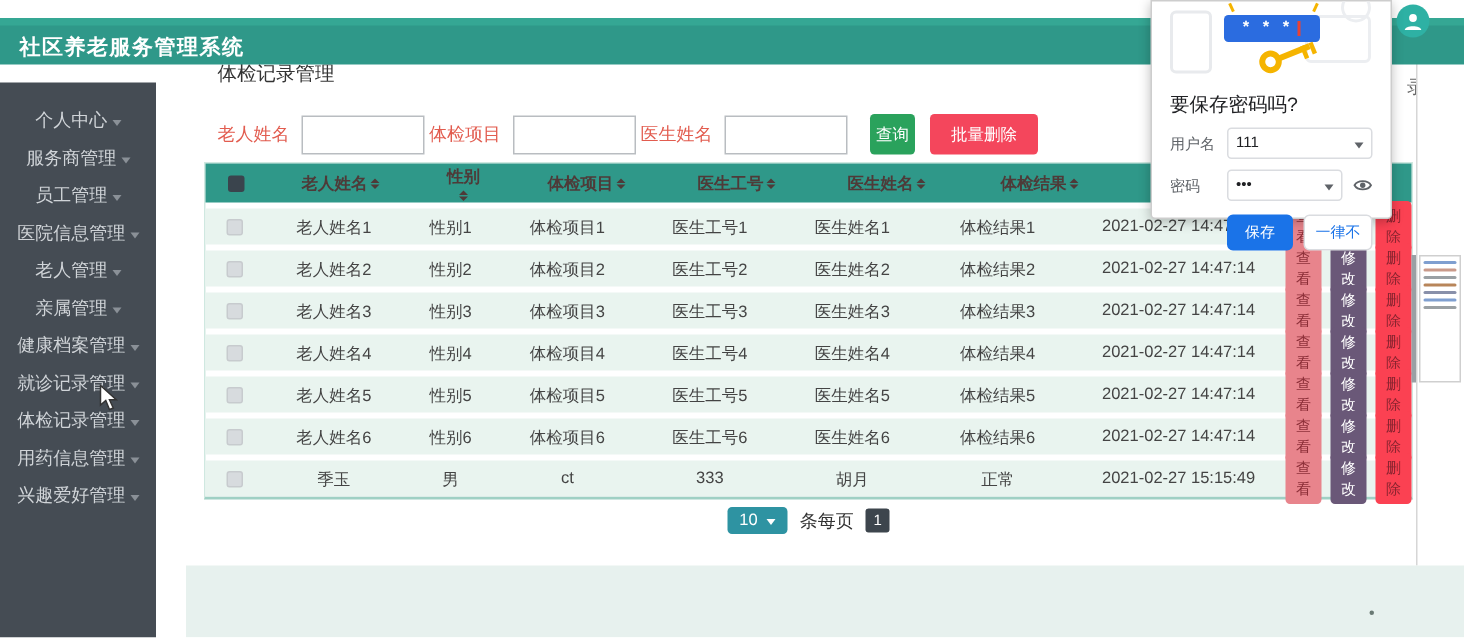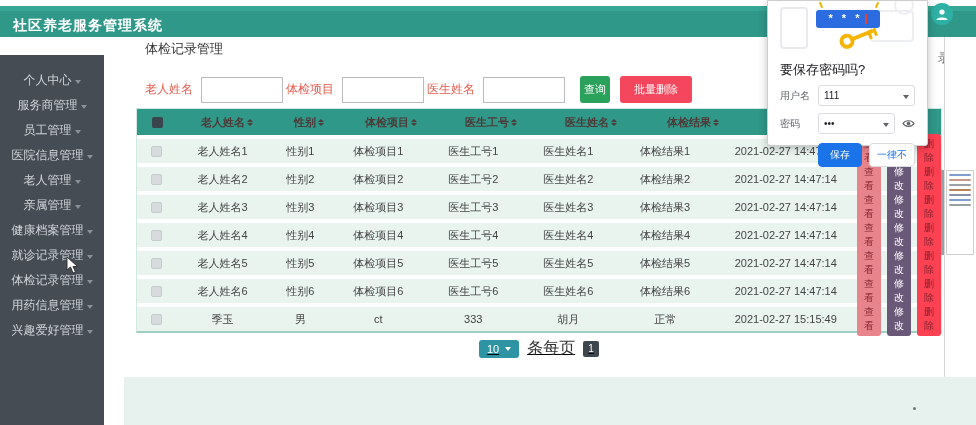--- a/index.html
+++ b/index.html
@@ -1,20 +1,20 @@
 <!DOCTYPE html>
 <html><head>
 <meta charset="utf-8">
 <style>
   * { margin:0; padding:0; box-sizing:border-box; }
   body { font-family:"Liberation Sans","DejaVu Sans",sans-serif; background:#fff; }
   #stage { position:relative; width:976px; height:425px; overflow:hidden; background:#fff; }
 
   
-  .topbar { position:absolute; left:0; top:6px; width:976px; height:31px; background:#2f9889; border-top:5px solid #35a794; z-index:5; }
+  .topbar { position:absolute; left:0; top:12px; width:976px; height:31px; background:#2f9889; border-top:5px solid #35a794; z-index:5; }
   .topbar .title { position:absolute; left:13px; top:6px; color:#fff; font-size:14px; font-weight:bold; letter-spacing:1px; }
   .avatar { position:absolute; left:931px; top:3px; width:22px; height:22px; border-radius:50%; background:#2eb1a4; display:flex; align-items:center; justify-content:center; z-index:6; }
 
   
   .sidebar { position:absolute; left:0; top:31px; width:104px; height:394px; background:#454c54; z-index:4; padding-top:13px;margin-top:24px; }
   .side-item { height:25px; display:flex; align-items:center; justify-content:center; gap:3px; cursor:pointer; }
   .side-item .lbl { color:#d0d4d8; font-size:12px; }
   .caret-down { width:0; height:0; border-left:3px solid transparent; border-right:3px solid transparent; border-top:4px solid #8a9097; margin-top:2px; }
 
   
@@ -33,36 +33,36 @@
   .table-wrap { position:absolute; left:12px; top:77px; width:806px; border:1px solid #cfe8e0; border-bottom:2px solid #9fd0c4; background:#fff; }
   .thead { display:flex; align-items:center; height:26px; background:#2f9889; }
   .th { display:flex; align-items:center; justify-content:center; gap:2px; font-size:11px; font-weight:bold; color:#4e3a38; cursor:pointer; }
   .sort-glyph { display:inline-flex; flex-direction:column; gap:1px; }
   .sort-glyph i { display:block; width:0; height:0; border-left:3px solid transparent; border-right:3px solid transparent; }
   .sort-glyph .up { border-bottom:3px solid #4e3a38; }
   .sort-glyph .dn { border-top:3px solid #4e3a38; }
   .trow { display:flex; align-items:center; height:24px; background:#e9f4ef; margin-top:4px; }
   .td { font-size:11px; color:#444; text-align:center; white-space:nowrap; overflow:hidden; }
   .col-check { width:40px; display:flex; justify-content:center; }
-  .col-0 { width:100px; } .col-1 { width:64px; } .col-2 { width:100px; }
+  .col-0 { width:100px; } .col-1 { width:64px;flex-direction:column; } .col-2 { width:100px; }
   .col-3 { width:100px; } .col-4 { width:100px; } .col-5 { width:104px; }
   .col-6 { width:150px; } .col-act { flex:1; display:flex; justify-content:center; gap:6px; }
   .chk { width:11px; height:11px; border-radius:2px; cursor:pointer; }
   .chk.head { background:#3a444d; }
   .chk.row { background:#d7dbde; border:1px solid #c7cbce; }
   .btn-view { background:#e8848c; color:#8c2f38; }
   .btn-edit { background:#6a5878; color:#fff; }
   .btn-del  { background:#fb4152; color:#8a2430; }
   .row-btn { border:none; font-size:10px; padding:3px 7px; border-radius:3px; cursor:pointer; }
 
   
-  .pagination { position:absolute; left:12px; top:307px; width:806px; display:flex; align-items:center; justify-content:center; gap:8px;text-decoration:underline; }
+  .pagination { position:absolute; left:12px; top:307px; width:806px; display:flex; align-items:center; justify-content:center; gap:8px; }
   .page-size { display:flex; align-items:center; gap:6px; background:#2e93a2; color:#fff; font-size:11px; padding:3px 8px; border-radius:3px; cursor:pointer; }
   .page-size .caret { border-top-color:#fff; margin-top:1px; }
-  .per-page { font-size:16px; color:#333; }
+  .per-page { font-size:12px; color:#333; }
   .page-badge { background:#3d454d; color:#fff; font-size:10px; width:16px; height:16px; border-radius:2px; display:flex; align-items:center; justify-content:center; cursor:pointer; }
 
   
   .footer-strip { position:absolute; left:124px; top:377px; width:852px; height:48px; background:#e7f1ee; z-index:3; }
   .footer-dot { position:absolute; left:789px; top:30px; width:3px; height:3px; background:#6a7a74; border-radius:50%; }
 
   
   .right-strip { position:absolute; left:944px; top:31px; width:32px; height:346px; background:#fff; border-left:1px solid #d6d6d6; z-index:2; }
   .mini-scrollbar { position:absolute; left:941px; top:170px; width:3px; height:85px; background:#9aa0a4; z-index:3; cursor:pointer; }
   .mini-panel { position:absolute; left:946px; top:170px; width:28px; height:85px; background:#fff; border:1px solid #cfcfcf; z-index:3; padding:3px 2px; display:flex; flex-direction:column; gap:3px; }

